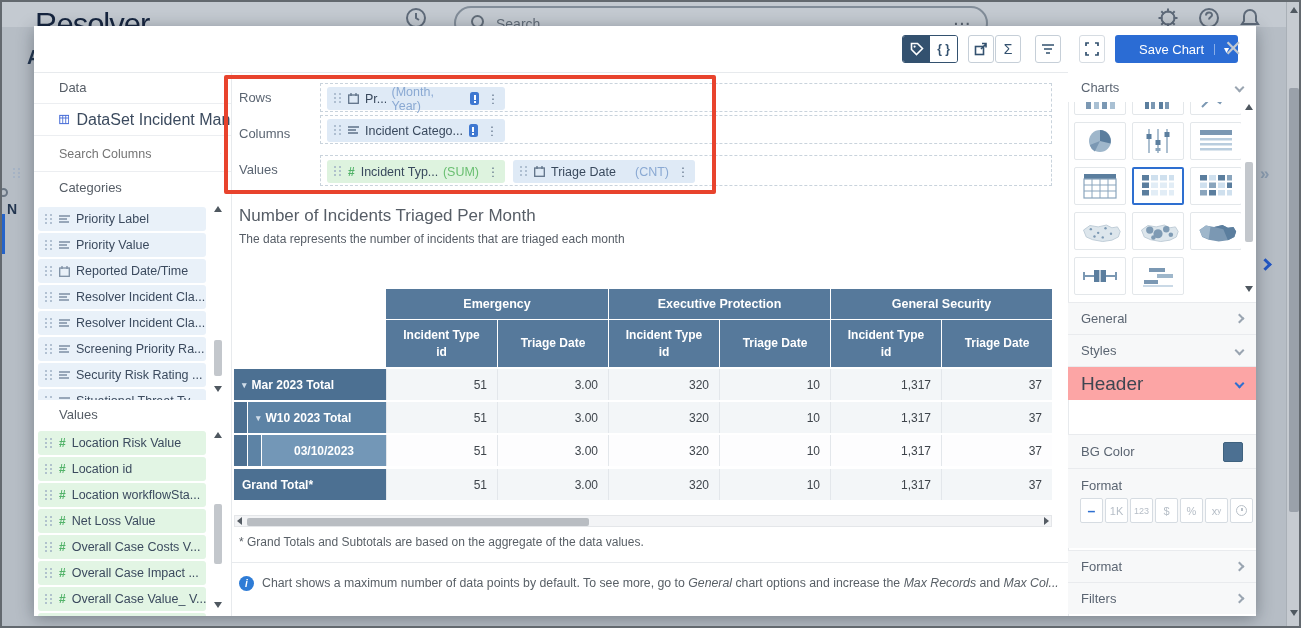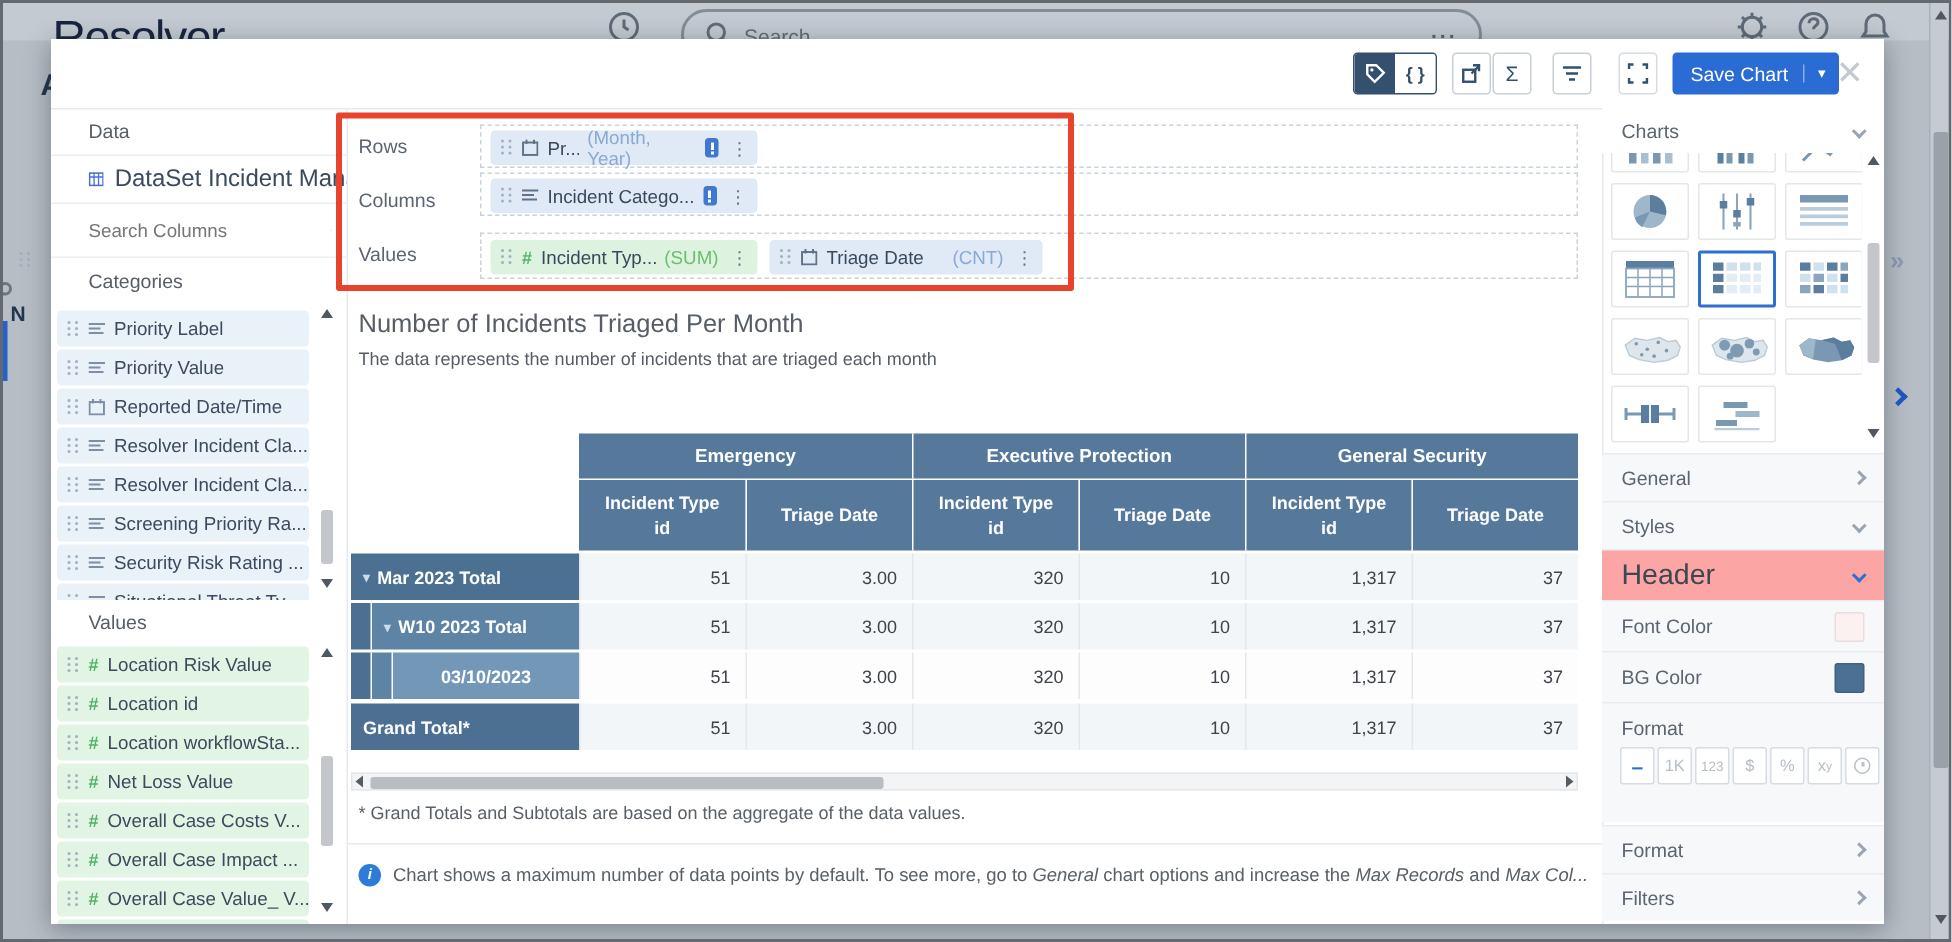--- a/index.html
+++ b/index.html
@@ -29,21 +29,21 @@
 
 .modal{position:absolute;left:32px;top:24px;width:1222px;height:590px;background:#fff;box-shadow:0 3px 16px rgba(20,30,40,.38);z-index:4}
 .hline{position:absolute;border-top:1px solid #e7eaed}
 
 .tbtn{position:absolute;top:9px;height:28px;border:1px solid #c6cfd8;border-radius:3px;background:#fff;display:flex;align-items:center;justify-content:center;color:#33516f;font-size:14px;cursor:pointer}
 .tgl{position:absolute;top:9px;height:28px;border:1px solid #33516f;border-radius:3px;overflow:hidden;display:flex}
 .tgl .seg{width:28px;height:100%;display:flex;align-items:center;justify-content:center;font-size:12px;font-weight:700}
 .tgl .on{background:#33516f;color:#fff}
 .tgl .off{background:#fff;color:#33516f}
 .save{position:absolute;top:9px;height:28px;background:#2b6cd4;border-radius:3px;color:#fff;font-size:13px;display:flex;align-items:center;cursor:pointer}
-.save .lbl{padding:0 10px 0 12px}
+.save .lbl{padding:0 10px 0 24px}
 .save .car{padding:0 9px;border-left:1px solid rgba(255,255,255,.45);font-size:10px}
 .close{position:absolute;top:10px;font-size:22px;color:#c2c9d1;font-weight:400;cursor:pointer}
 
 .lp{position:absolute;left:0;top:46px;width:198px;height:544px;border-right:1px solid #e7eaed}
 .lph{position:absolute;left:0;width:197px;border-bottom:1px solid #eceef1;color:#565d66;font-size:13px;display:flex;align-items:center;padding-left:25px}
 .lplist{position:absolute;left:0;width:197px;overflow:hidden}
 .item{position:absolute;left:4px;width:168px;height:24px;border-radius:3px;display:flex;align-items:center;font-size:12.5px;color:#3b4a5e;cursor:grab}
 .item.c{background:#e9f1f9}
 .item.v{background:#e2f5e4}
 .grip{width:8px;height:11px;position:relative;margin:0 6px 0 7px;flex:none}
@@ -633,24 +633,20 @@
         <span class="chev"></span>
       </div>
     <div class="sec" style="top:308px;height:32px">
         <span>Styles</span>
         <span class="chev down"></span>
       </div>
     <div class="sec" style="top:340px;height:34px;background:#fca5a5;font-size:19px;color:#3e4651">
         <span>Header</span>
         <span class="chev down blue"></span>
       </div>
-    <div class="sec" style="top:374px;height:34px">
-        <span>Font Color</span>
-        <span class="sw" style="background:#fbf1f1;border:1px solid #ecdcdc"></span>
-      </div>
     <div class="sec" style="top:408px;height:34px">
         <span>BG Color</span>
         <span class="sw" style="background:#4c7092;border:1px solid #3f627f"></span>
       </div>
     <div class="sec" style="top:442px;height:80px;align-items:flex-start;padding-top:9px">
         <span>Format</span>
       </div>
     <div class="fbtn on" style="left:1046px">–</div>
     <div class="fbtn" style="left:1071px">1K</div>
     <div class="fbtn" style="left:1096px;font-size:9px">123</div>

